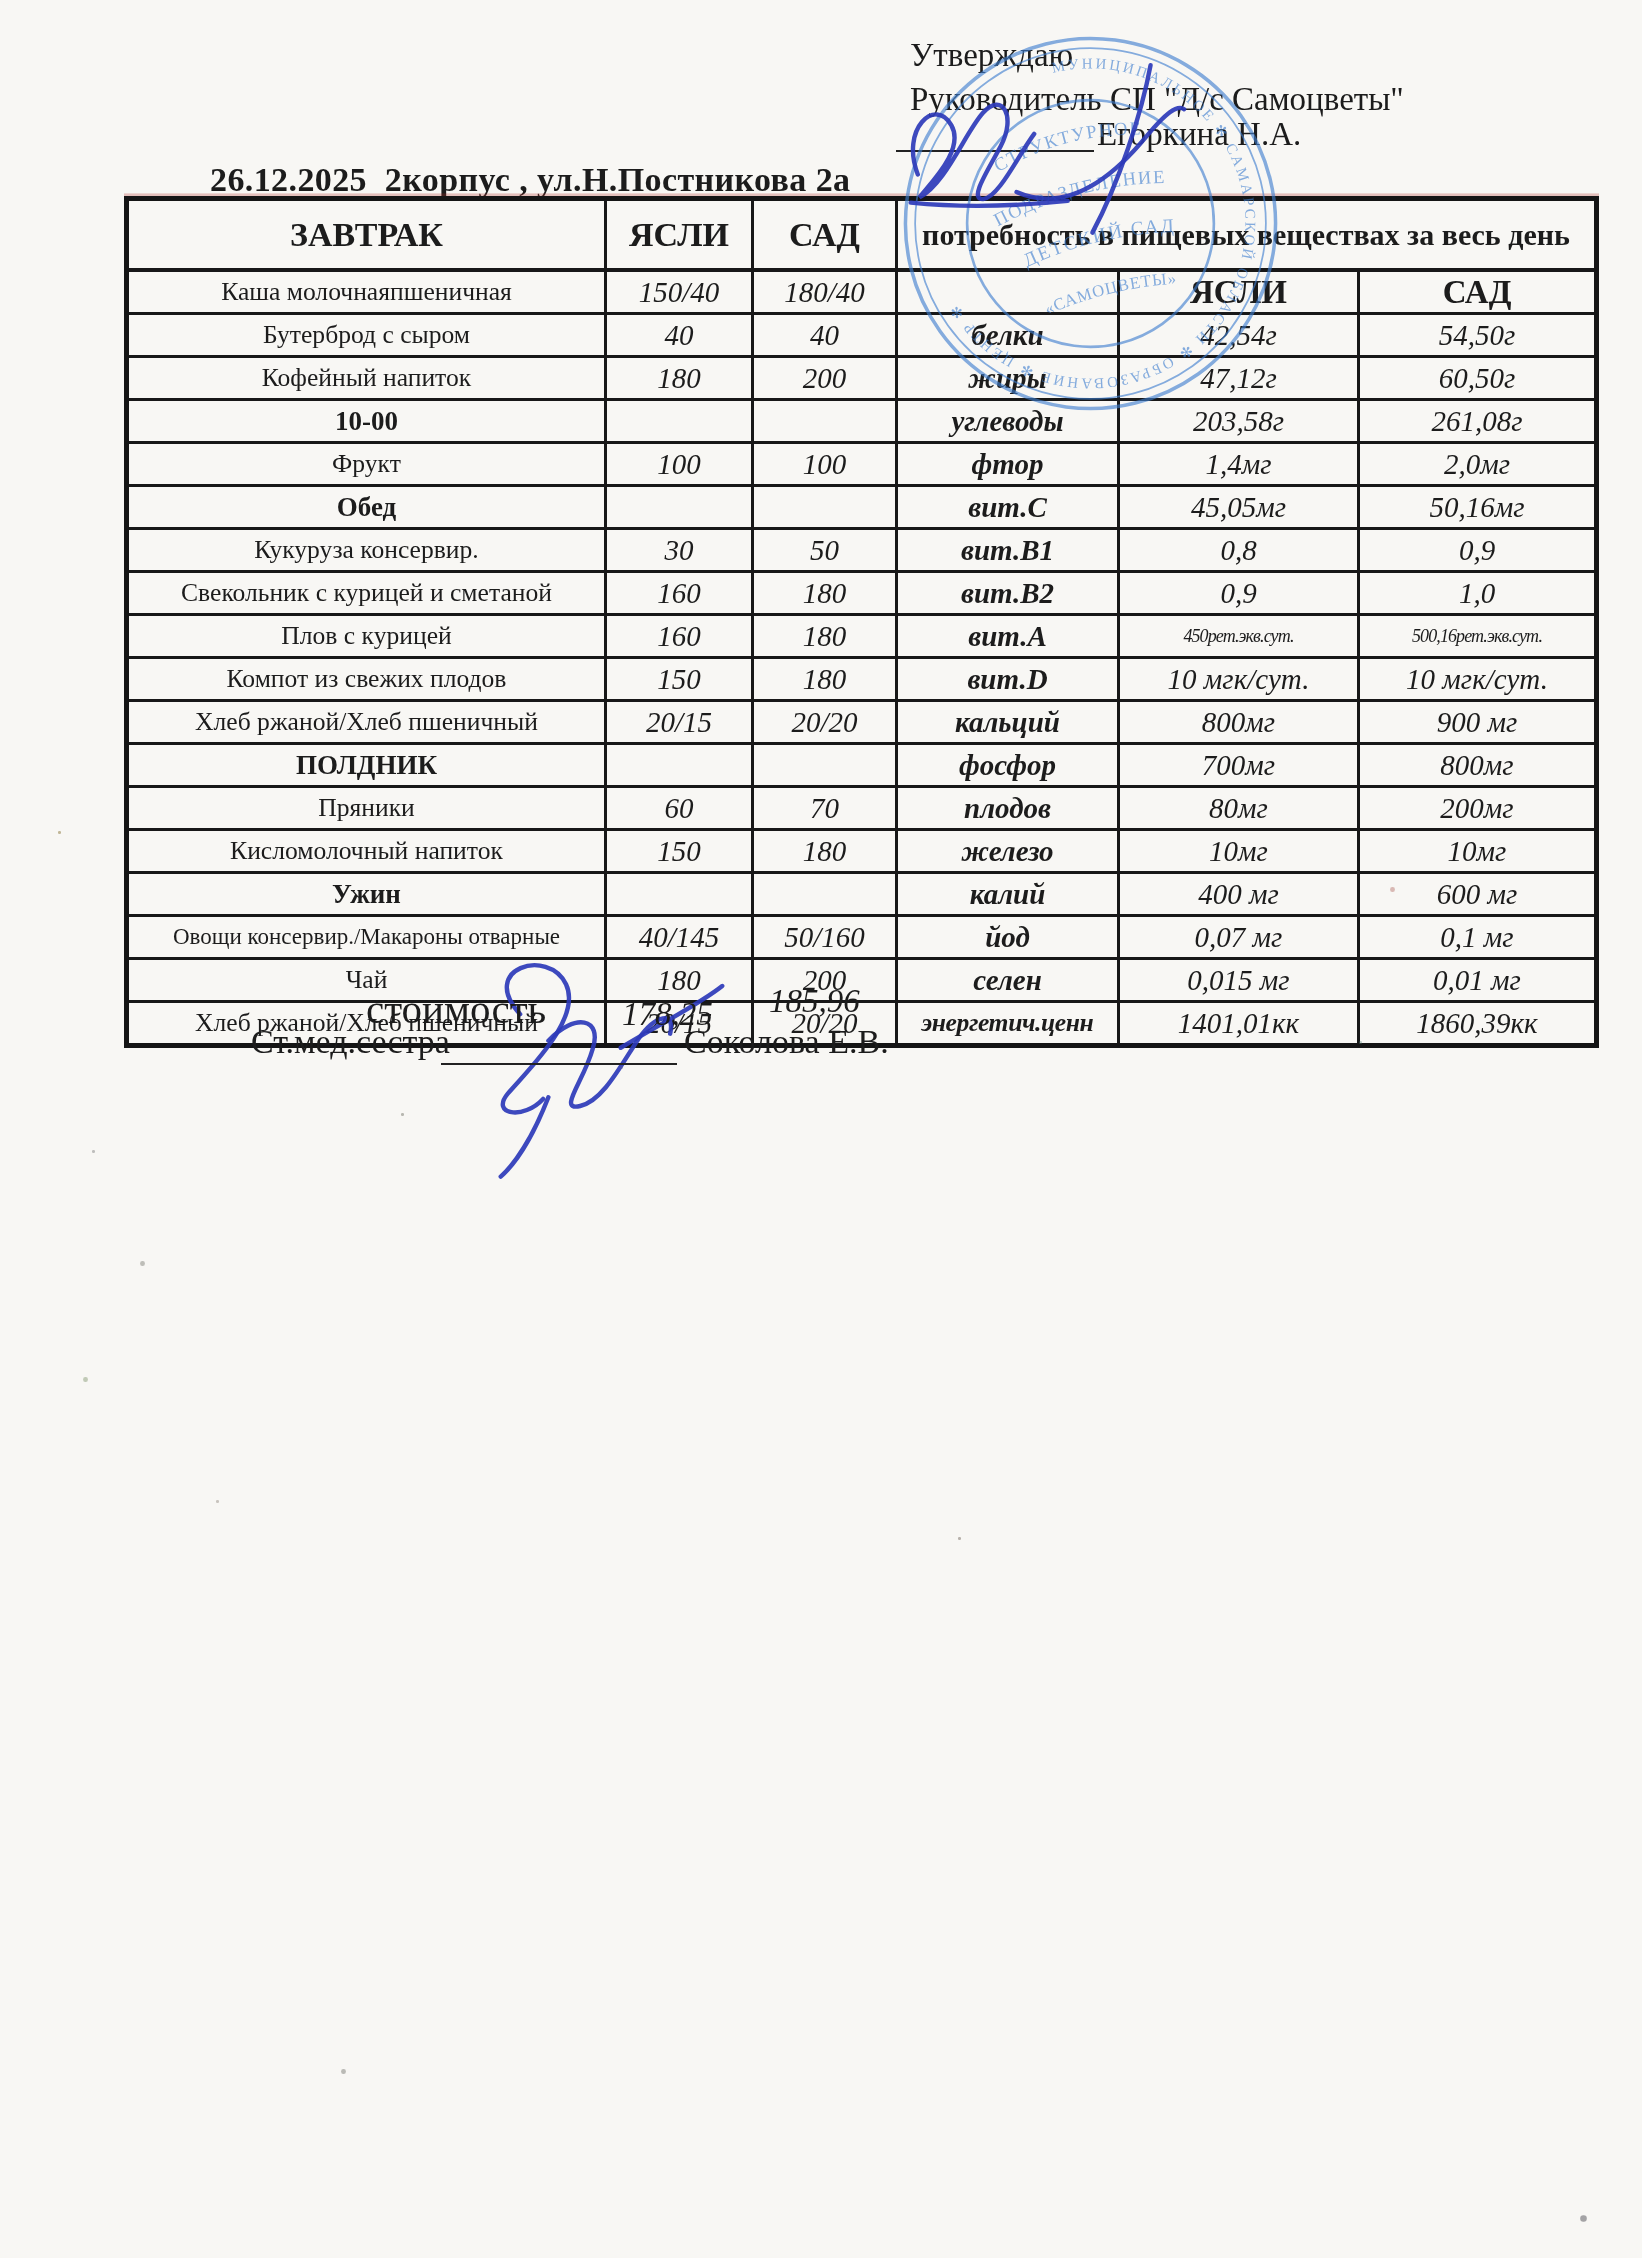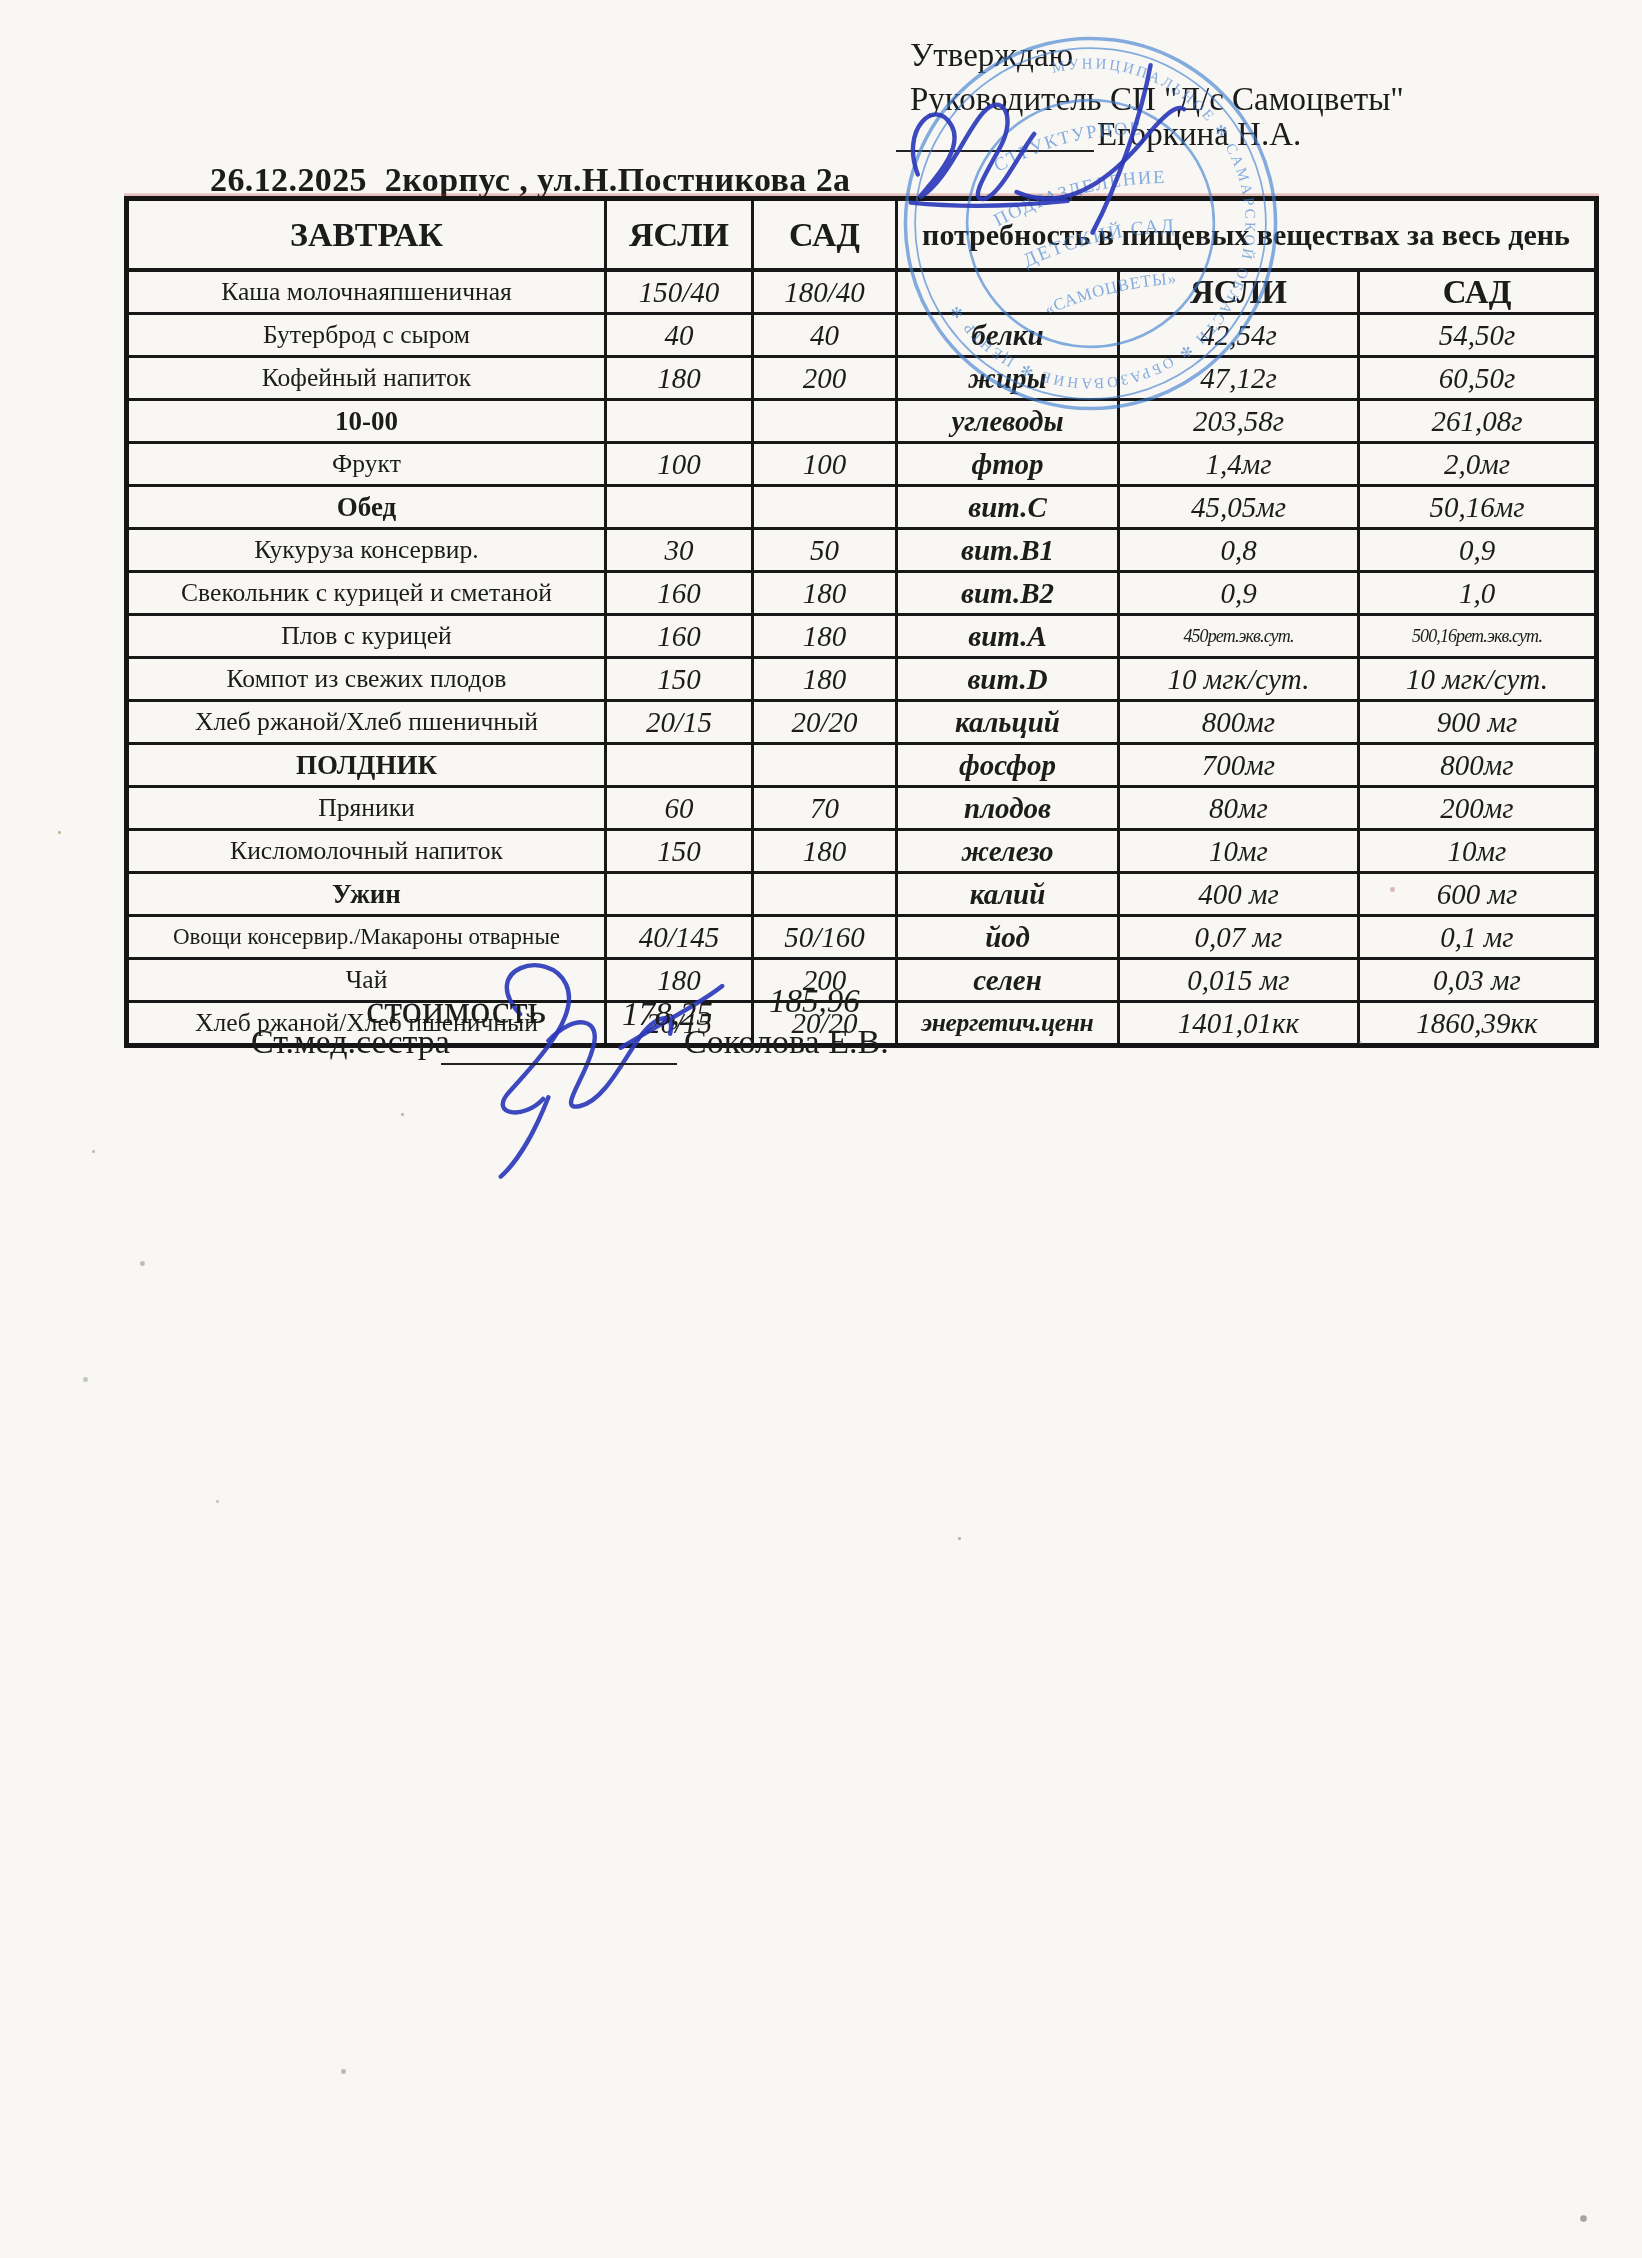--- a/index.html
+++ b/index.html
@@ -225,21 +225,21 @@
         <td class="nut">йод</td>
         <td class="val">0,07 мг</td>
         <td class="val">0,1 мг</td>
       </tr>
       <tr>
         <td class="name">Чай</td>
         <td class="qty">180</td>
         <td class="qty">200</td>
         <td class="nut">селен</td>
         <td class="val">0,015 мг</td>
-        <td class="val">0,03 мг</td>
+        <td class="val">0,01 мг</td>
       </tr>
       <tr>
         <td class="name">Хлеб  ржаной/Хлеб пшеничный</td>
         <td class="qty">20/15</td>
         <td class="qty">20/20</td>
         <td class="nut nut-small">энергетич.ценн</td>
         <td class="val">1401,01кк</td>
         <td class="val">1860,39кк</td>
       </tr>
     </tbody>

